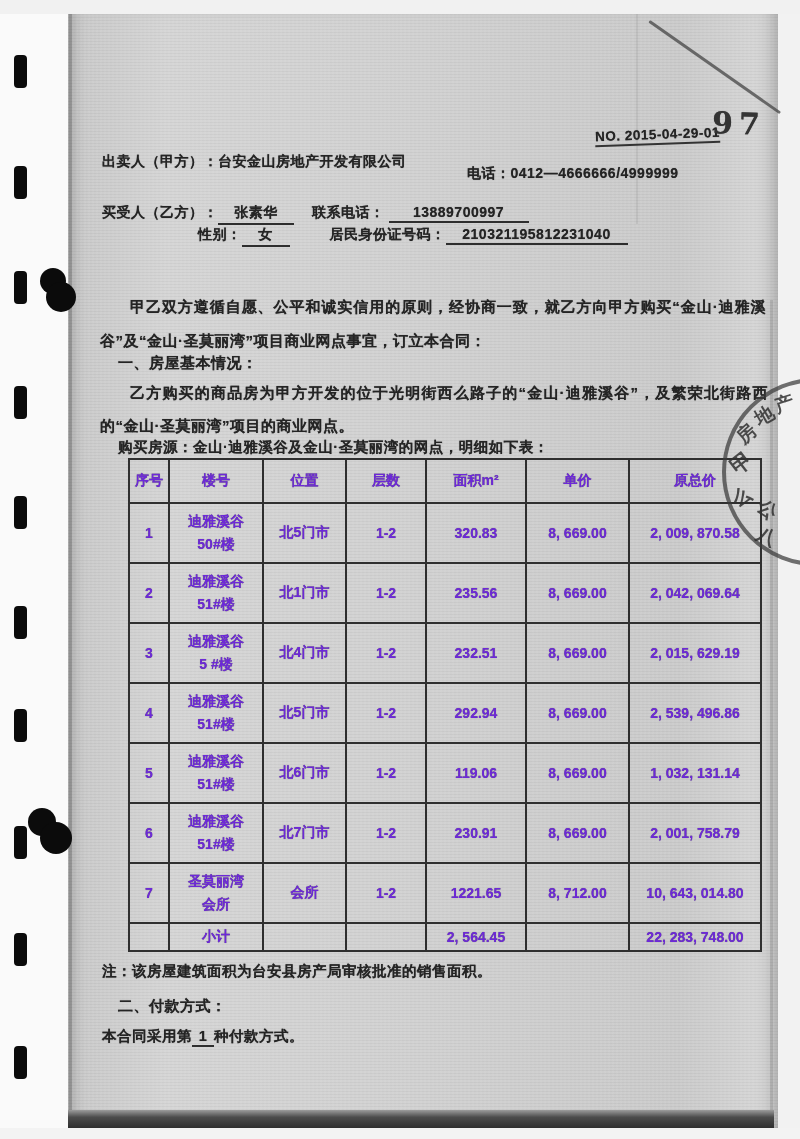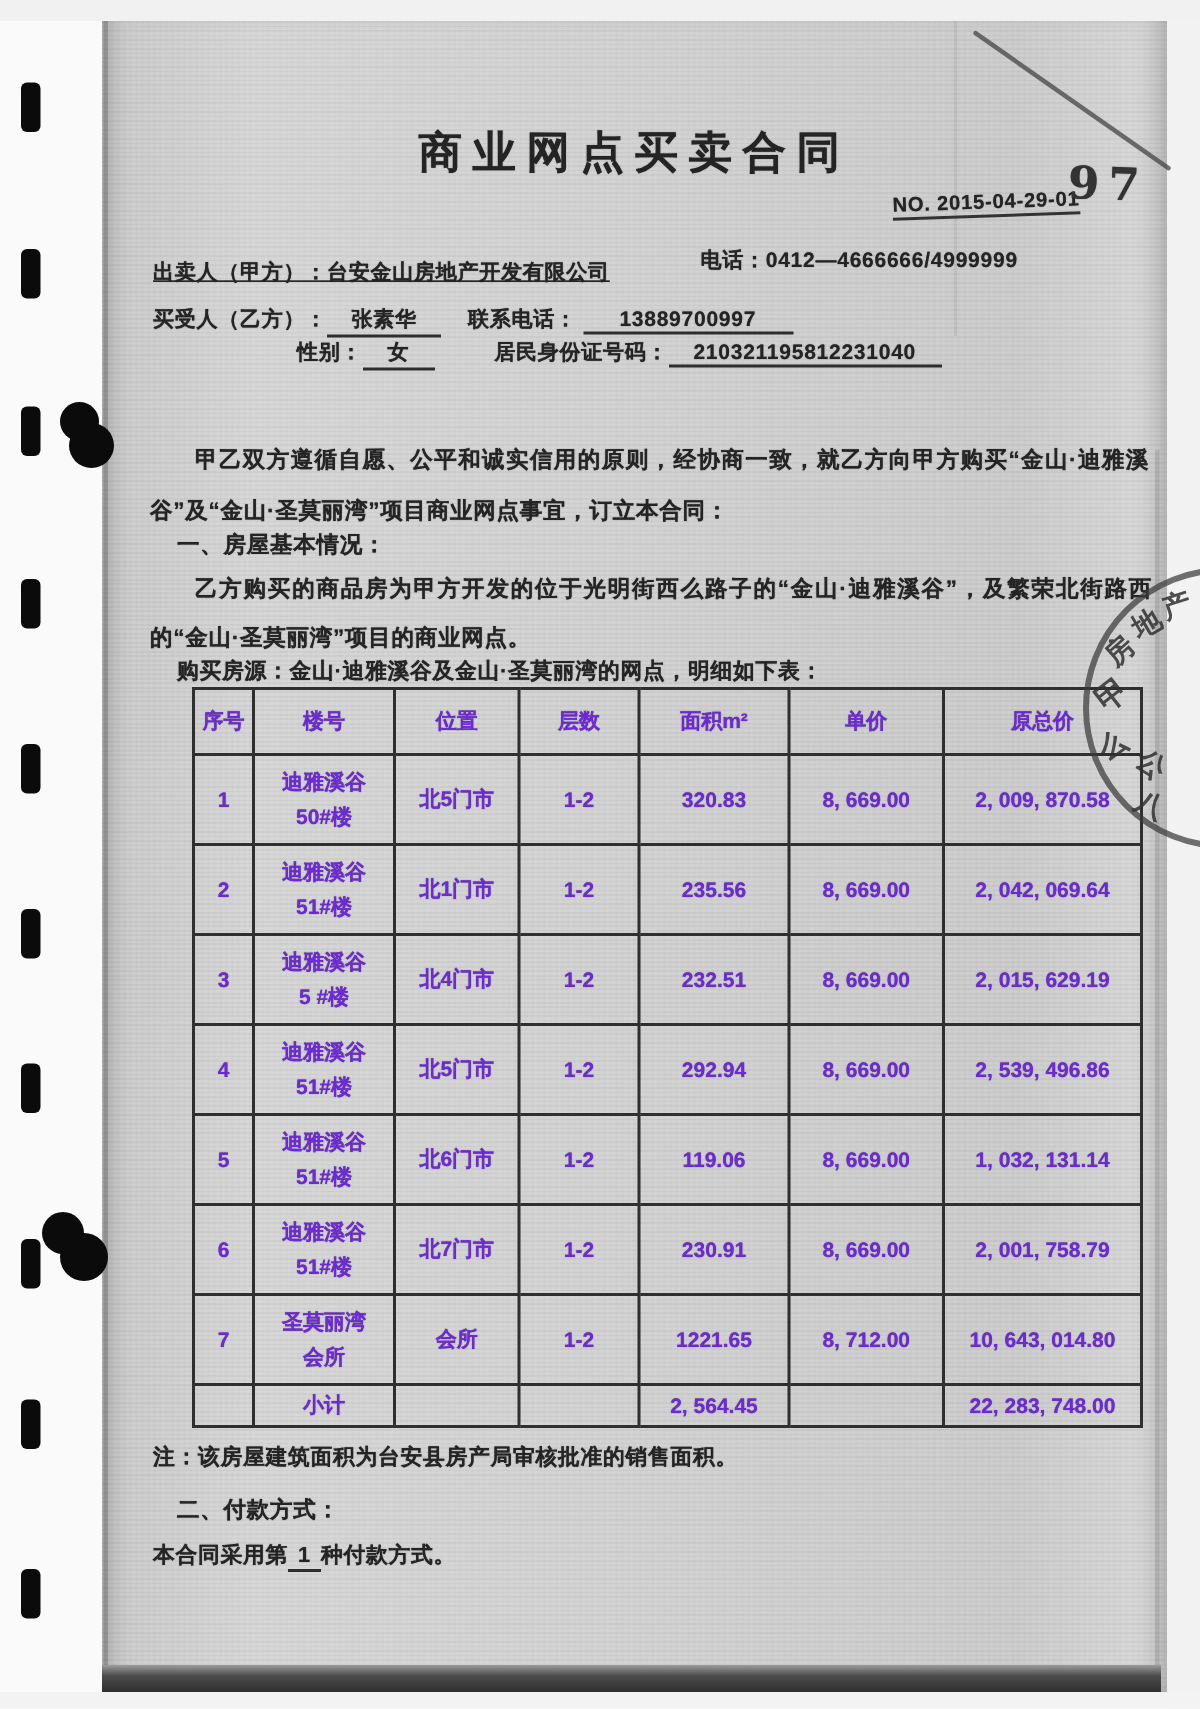--- a/index.html
+++ b/index.html
@@ -34,21 +34,21 @@
   .blob{position:absolute;background:#0b0b0b;border-radius:50%;}
 
   
   .txt{position:absolute;font-weight:600;text-shadow:0 0 .7px rgba(35,35,35,.75);letter-spacing:.5px;}
 
   .title{left:68px;top:82px;width:710px;text-align:center;font-size:29px;font-weight:700;letter-spacing:7px;}
   .doc-no{left:595px;top:127px;font-size:13.5px;border-bottom:2px solid #333;padding-bottom:1px;transform:rotate(-2deg);}
   .page-no{left:712px;top:106px;font-size:30px;font-weight:600;letter-spacing:6px;transform:rotate(2deg);
            font-family:"DejaVu Serif",serif;color:#333;}
 
-  .seller{left:102px;top:173px;font-size:14px;text-decoration:underline;}
+  .seller{left:102px;top:153px;font-size:14px;}
   .seller-phone{left:467px;top:165px;font-size:14px;text-align:center;}
   .info1{left:102px;top:204px;font-size:14px;}
   .info2{left:198px;top:226px;font-size:14px;}
   .info3{left:180px;top:248px;font-size:14px;}
   .blank{display:inline-block;border-bottom:2px solid #2e2e2e;text-align:center;padding:0 6px 1px 6px;}
   .w-name{min-width:64px;} .w-phone{min-width:128px;margin-left:4px;} .w-sex{min-width:36px;}
   .w-id{min-width:170px;} .w-addr{min-width:250px;} .w-pay{min-width:16px;padding:0 3px 1px 3px;}
   .gap18{margin-left:18px;} .gap40{margin-left:40px;}
 
   .preamble{left:100px;top:290px;width:666px;font-size:15px;line-height:34px;text-indent:2em;text-align:justify;}
@@ -107,21 +107,20 @@
   <div class="mark" style="top:709px"></div>
   <div class="mark" style="top:826px"></div>
   <div class="mark" style="top:933px"></div>
   <div class="mark" style="top:1046px"></div>
 
   <div class="blob" style="left:40px;top:268px;width:26px;height:26px"></div>
   <div class="blob" style="left:46px;top:282px;width:30px;height:30px"></div>
   <div class="blob" style="left:28px;top:808px;width:28px;height:28px"></div>
   <div class="blob" style="left:40px;top:822px;width:32px;height:32px"></div>
 
-  <div class="txt title">商业网点买卖合同</div>
   <div class="txt doc-no">NO. 2015-04-29-01</div>
   <div class="txt page-no">97</div>
 
   <div class="txt seller">出卖人（甲方）：台安金山房地产开发有限公司</div>
   <div class="txt seller-phone">电话：0412—4666666/4999999</div>
 
   <div class="txt info1">
     <span>买受人（乙方）：</span><span class="blank w-name">张素华</span><span class="gap18">联系电话：</span><span class="blank w-phone">13889700997</span>
   </div>
   <div class="txt info2">

